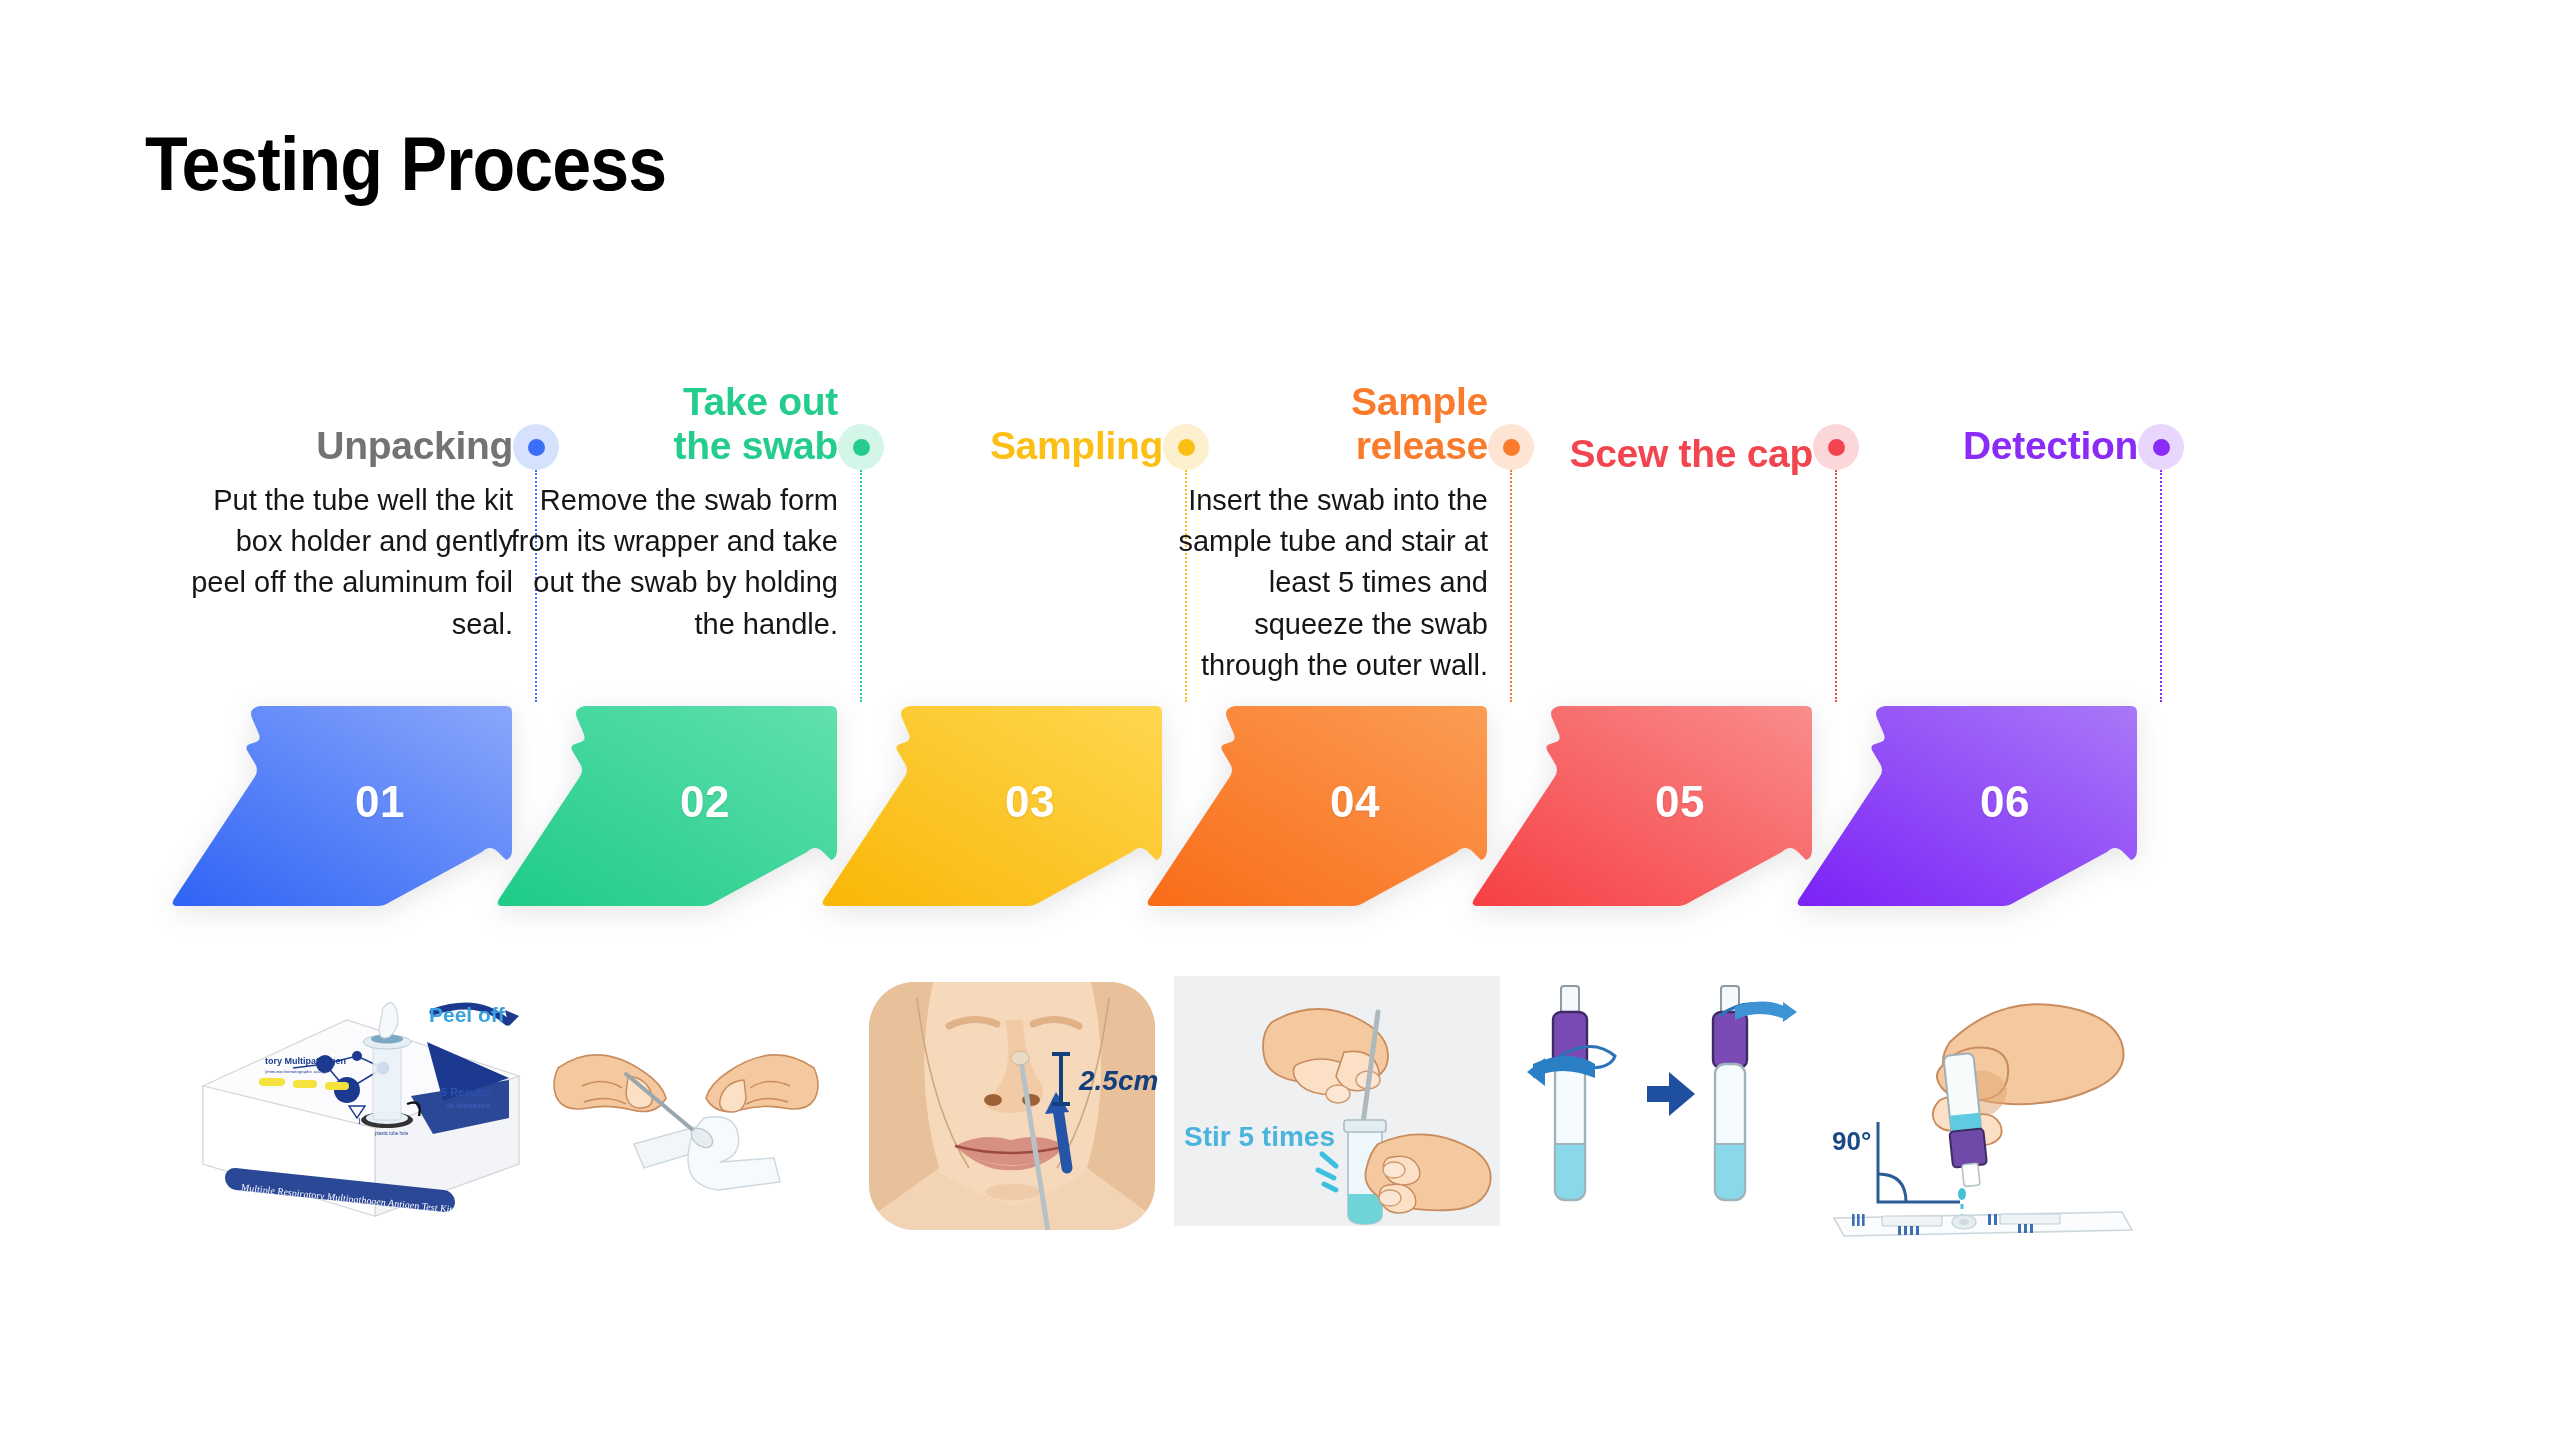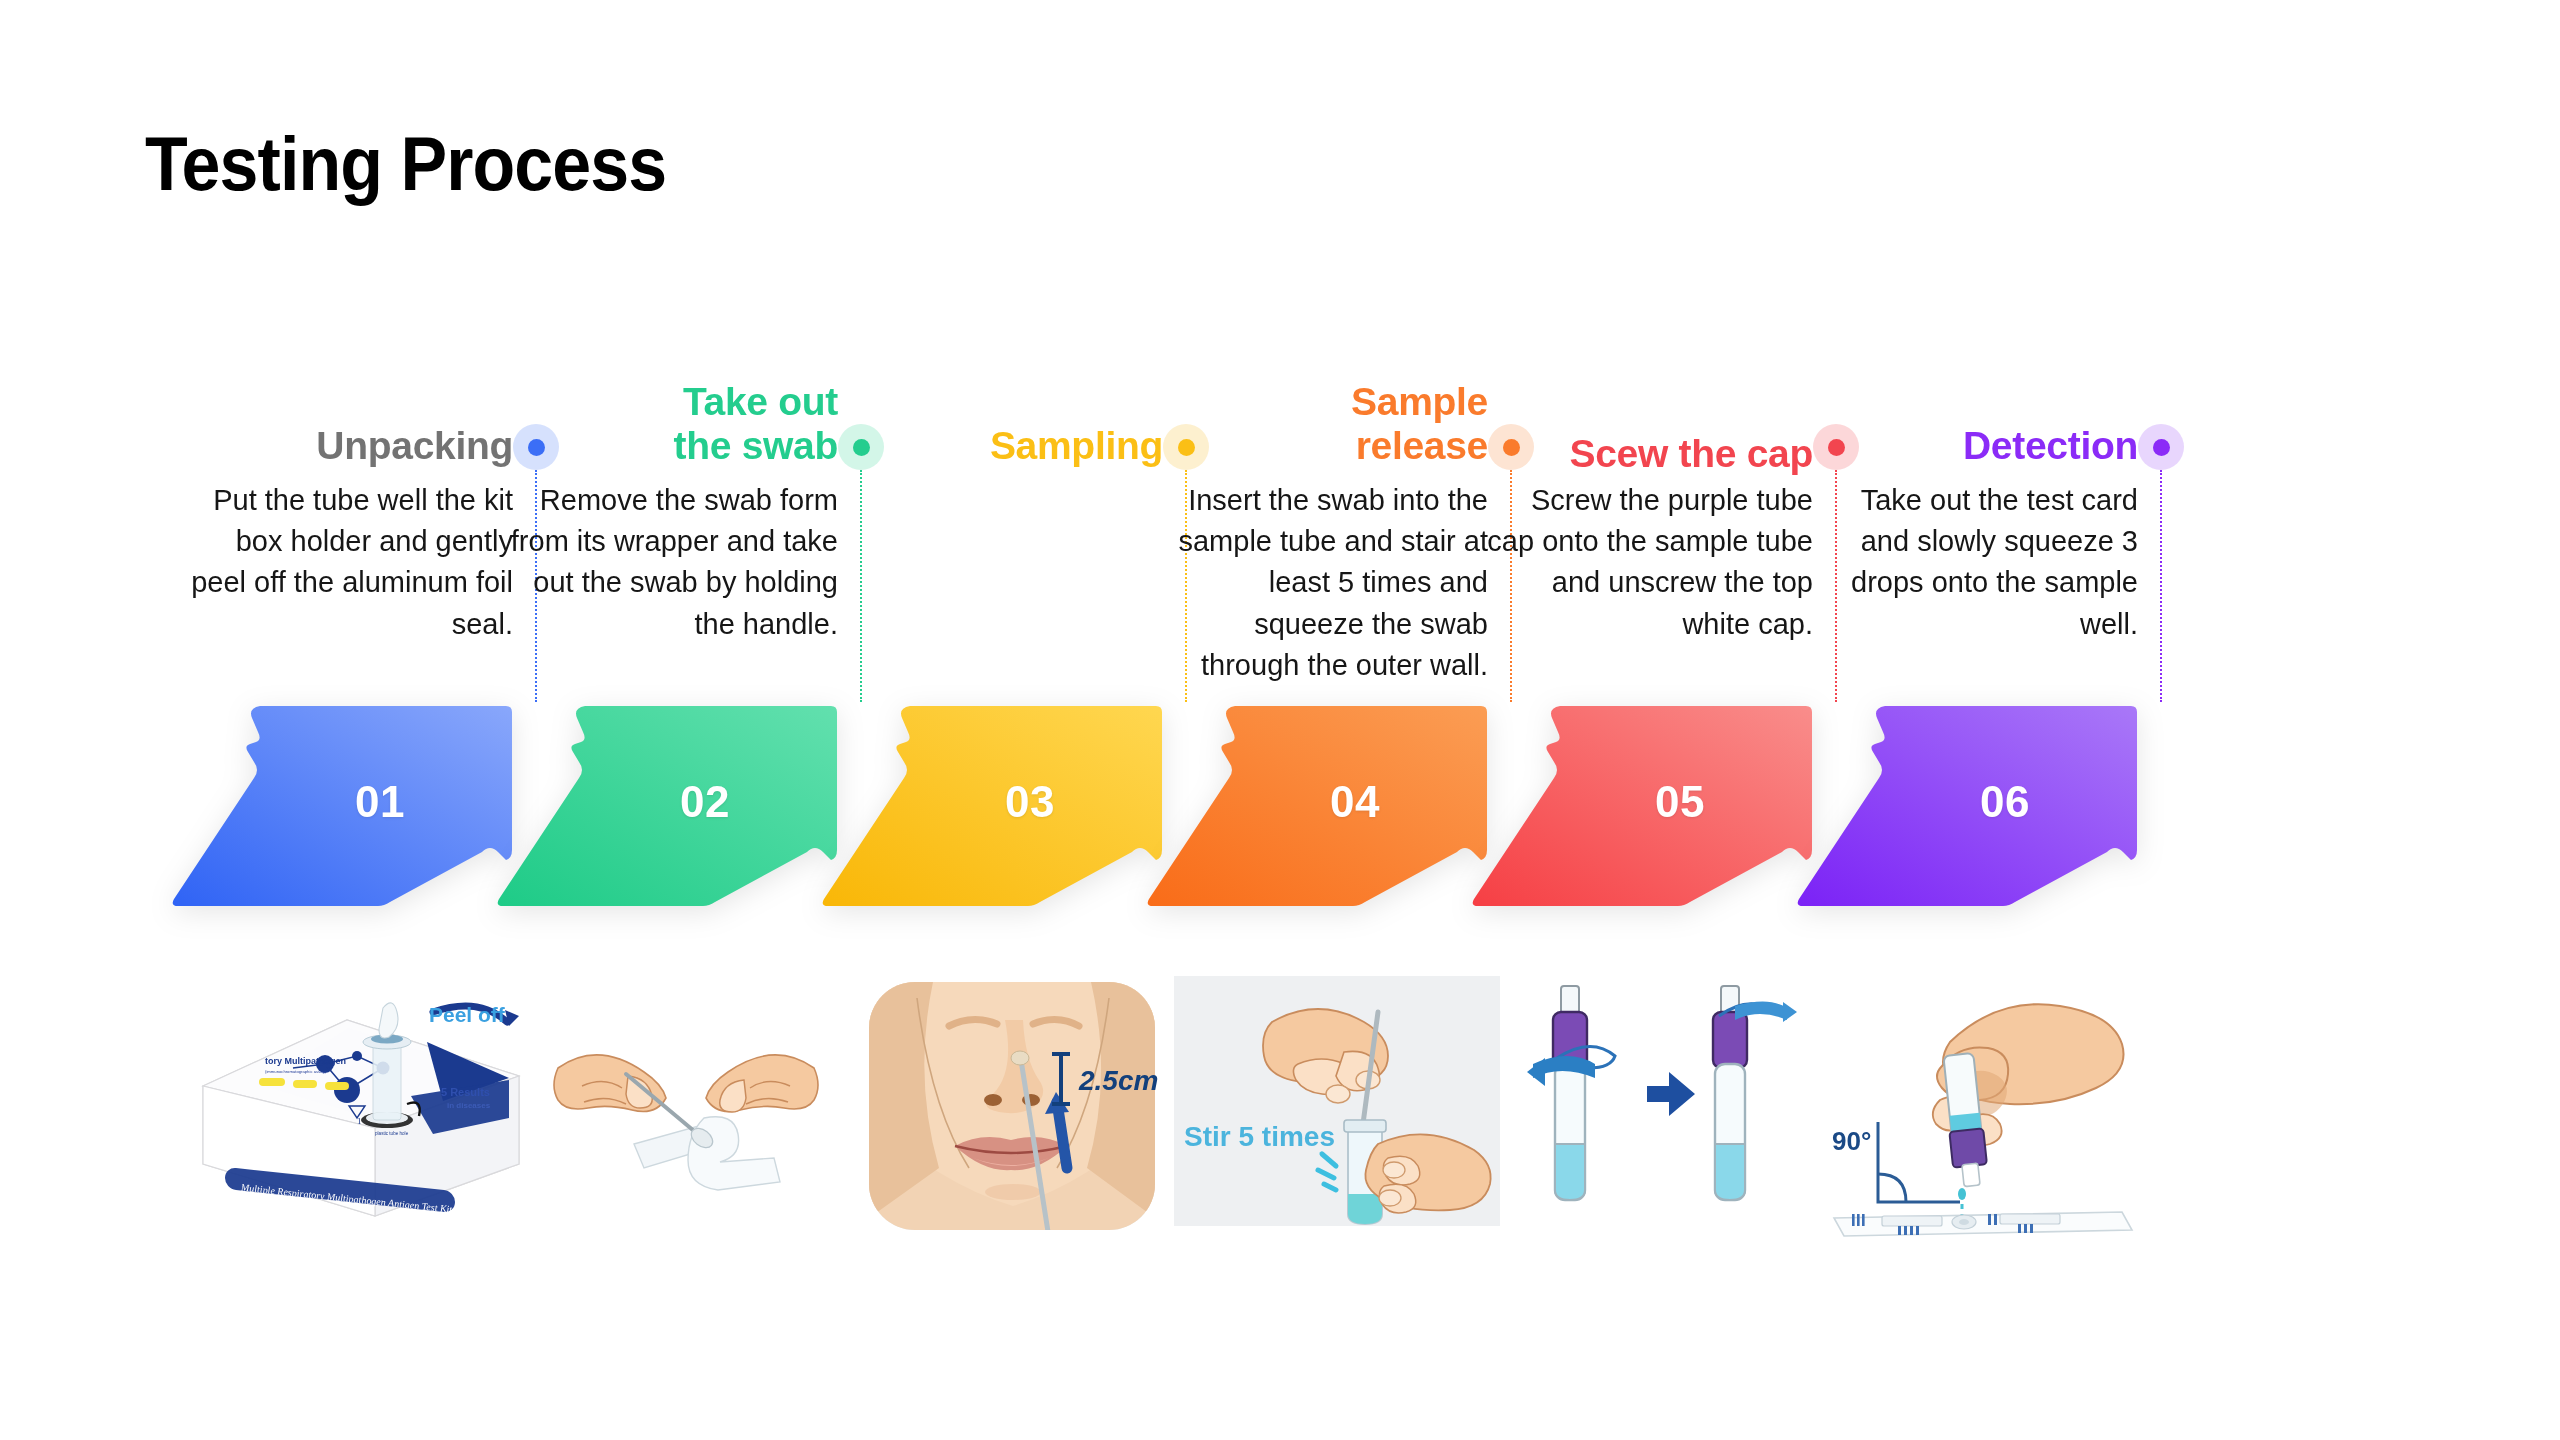--- a/index.html
+++ b/index.html
@@ -393,21 +393,20 @@
     </g>
   </svg>
         </div>
       </div>
       <div class="step" style="left: 1475px;">
         <div class="step-head" style="top: 432px; color: rgb(242, 69, 79);">Scew the cap</div>
         <div class="dot-wrap" style="left: 338px; top: 424px; background: rgb(252, 215, 217);">
           <div class="dot-core" style="background: rgb(242, 69, 79);"></div>
         </div>
         <div class="conn-line" style="left: 360px; top: 470px; height: 232px; border-left-color: rgb(242, 69, 79);"></div>
-        <div class="step-body" style="top: 480px;">Screw the  purple tube cap onto the sample tube and unscrew the top white cap.</div>
         <div class="arrow" style="left: -7px; top: 700px; width: 345px; height: 210px;">
     <svg viewBox="0 0 345 210" preserveAspectRatio="none">
       <defs>
         <linearGradient id="g4" x1="1" y1="0" x2="0" y2="1">
           <stop offset="0%" stop-color="#f98d8b"></stop>
           <stop offset="100%" stop-color="#f63f44"></stop>
         </linearGradient>
       </defs>
       <path d="M92 6
                L338 6
@@ -456,21 +455,20 @@
     <path d="M150 118 l22 0 l0 -14 l26 22 l-26 22 l0 -14 l-22 0 z" fill="#1e4fa0"></path>
   </svg>
         </div>
       </div>
       <div class="step" style="left: 1800px;">
         <div class="step-head" style="top: 424px; color: rgb(139, 43, 247);">Detection</div>
         <div class="dot-wrap" style="left: 338px; top: 424px; background: rgb(232, 214, 253);">
           <div class="dot-core" style="background: rgb(139, 43, 247);"></div>
         </div>
         <div class="conn-line" style="left: 360px; top: 470px; height: 232px; border-left-color: rgb(139, 43, 247);"></div>
-        <div class="step-body" style="top: 480px;">Take out the test card and slowly squeeze 3 drops onto the sample well.</div>
         <div class="arrow" style="left: -7px; top: 700px; width: 345px; height: 210px;">
     <svg viewBox="0 0 345 210" preserveAspectRatio="none">
       <defs>
         <linearGradient id="g5" x1="1" y1="0" x2="0" y2="1">
           <stop offset="0%" stop-color="#a978f8"></stop>
           <stop offset="100%" stop-color="#7b22f6"></stop>
         </linearGradient>
       </defs>
       <path d="M92 6
                L338 6

